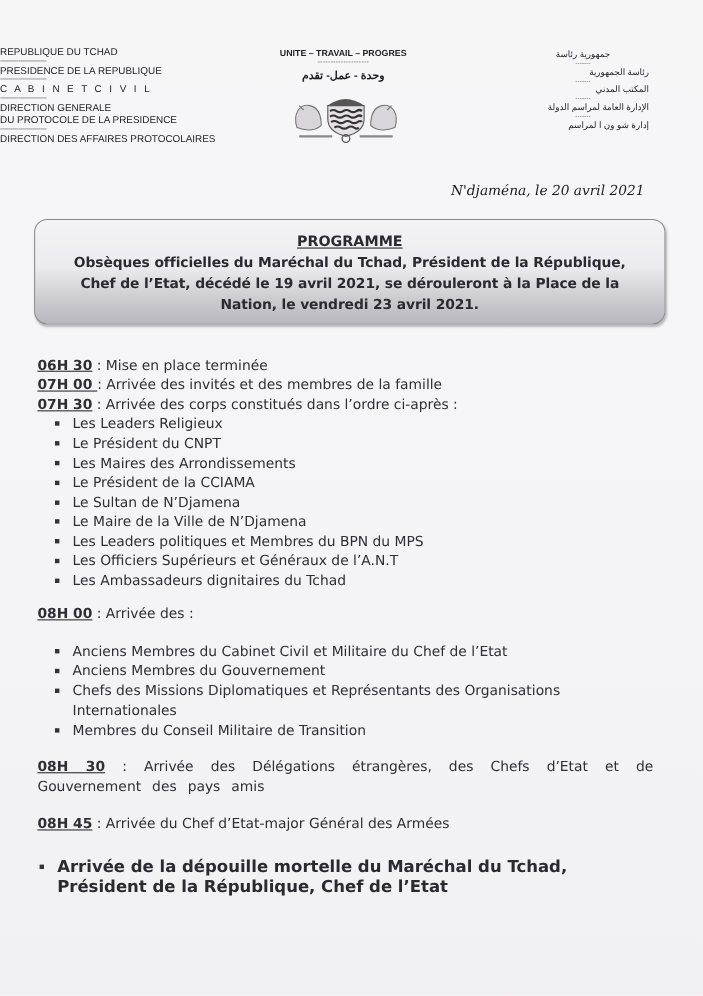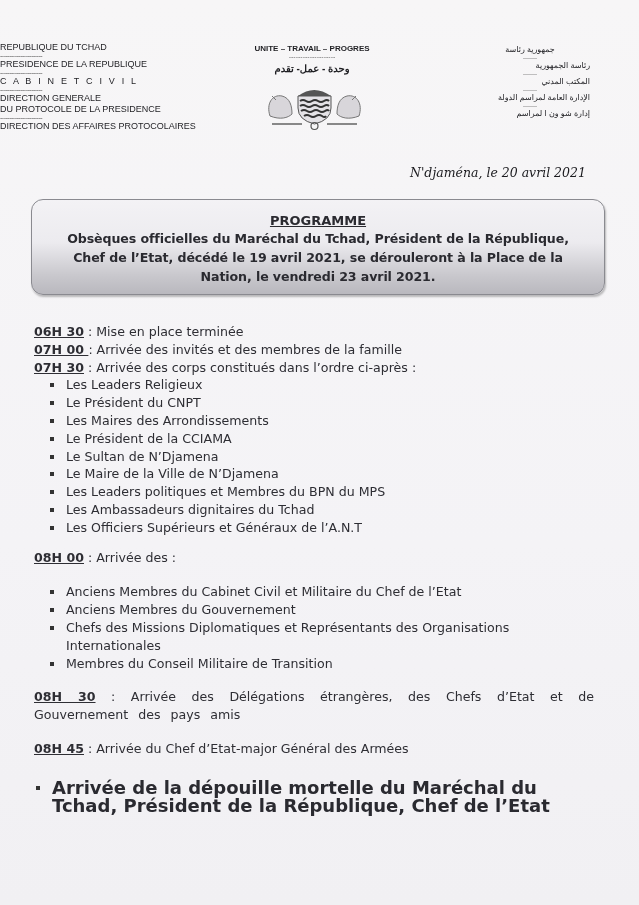--- a/index.html
+++ b/index.html
@@ -52,21 +52,21 @@
       font-size: 12.6px; line-height: 17.8px; color: #2e2e34;
     }
     .time { font-weight: bold; text-decoration: underline; }
     .ul { list-style: none; margin: 0; padding: 0 0 0 14px; }
     .ul li { position: relative; padding-left: 18px; }
     .ul li::before {
       content: ""; position: absolute; left: 2px; top: 7px; width: 4px; height: 4px; background: #333;
     }
     .gap { height: 10px; }
     .justify { text-align: justify; text-align-last: left; word-spacing: 6px; }
-    .bold-item { font-weight: bold; font-size: 18px; line-height: 18.5px; color: #2a2a30; }
+    .bold-item { font-weight: bold; font-size: 15px; line-height: 18.5px; color: #2a2a30; }
   </style>
 </head>
 <body>
 
 <div class="page">
 
   <div class="hdr-left">
     <div>REPUBLIQUE DU TCHAD</div>
     <div class="sep">-----------------------</div>
     <div>PRESIDENCE DE LA REPUBLIQUE</div>
@@ -135,22 +135,22 @@
       <span class="time">07H 30</span><span> : Arrivée des corps constitués dans l’ordre ci-après :</span>
     </div>
     <ul class="ul">
       <li>Les Leaders Religieux</li>
       <li>Le Président du CNPT</li>
       <li>Les Maires des Arrondissements</li>
       <li>Le Président de la CCIAMA</li>
       <li>Le Sultan de N’Djamena</li>
       <li>Le Maire de la Ville de N’Djamena</li>
       <li>Les Leaders politiques et Membres du BPN du MPS</li>
+      <li>Les Officiers Supérieurs  et Généraux  de l’A.N.T</li>
       <li>Les Ambassadeurs dignitaires du Tchad</li>
-      <li>Les Officiers Supérieurs  et Généraux  de l’A.N.T</li>
     </ul>
 
     <div class="gap" style="height:12px"></div>
     <div>
       <span class="time">08H 00</span><span> : Arrivée des :</span>
     </div>
     <div class="gap" style="height:17px"></div>
     <ul class="ul">
       <li>Anciens Membres du Cabinet Civil et Militaire du Chef de l’Etat</li>
       <li>Anciens Membres du Gouvernement</li>

